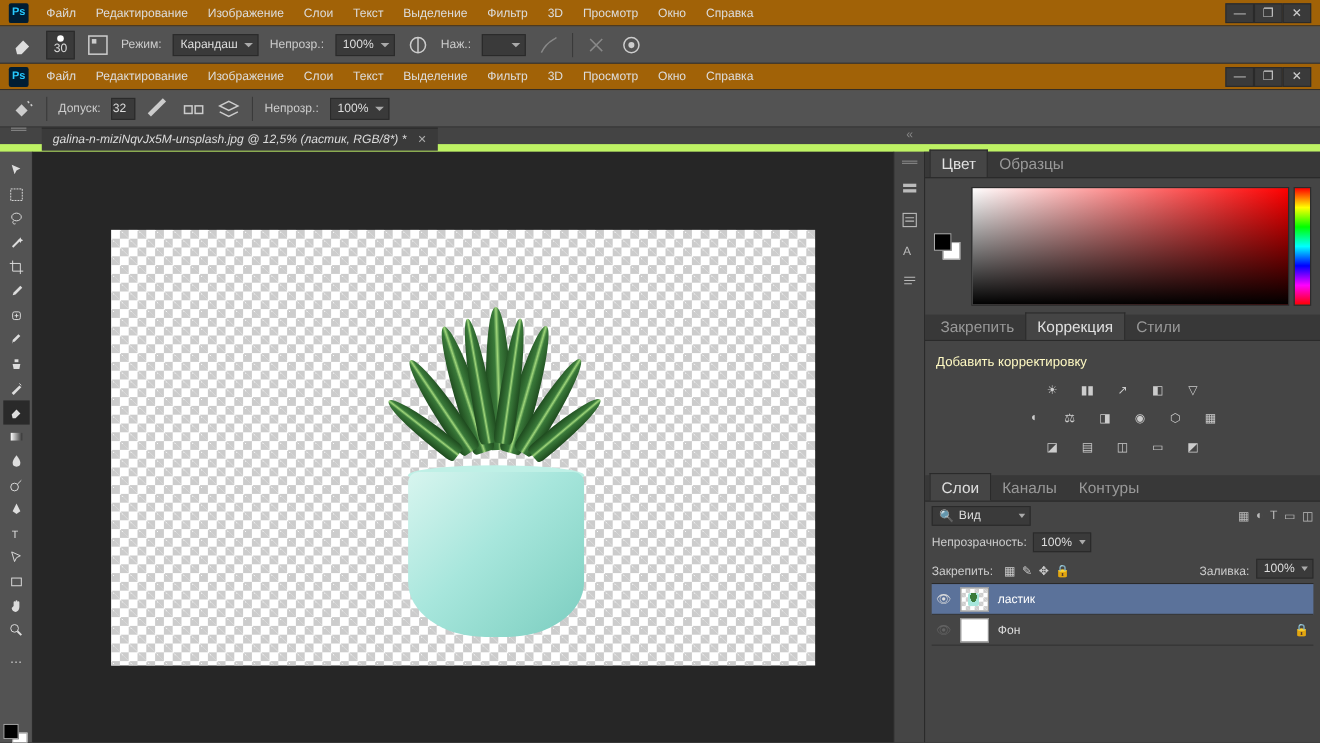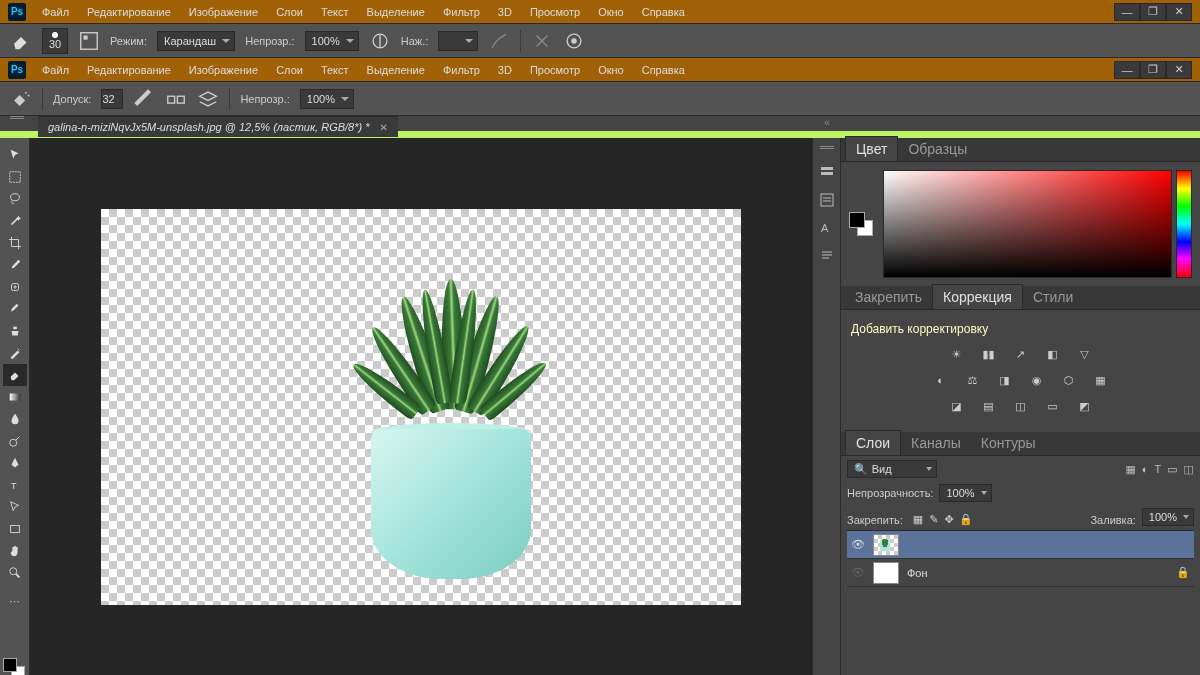--- a/index.html
+++ b/index.html
@@ -464,20 +464,21 @@
         </div>
         <span style="margin-left:auto">Заливка:</span>
         <div class="small-select" style="flex:0 0 50px">
             <span>100%</span>
           </div>
       </div>
       <div class="layer-list">
         <div class="layer-row active">
           <span class="eye">👁</span>
           <div class="layer-thumb checker"></div>
+          <span class="layer-name">ластик</span>
         </div>
         <div class="layer-row">
           <span class="eye" style="opacity:.2">👁</span>
           <div class="layer-thumb"></div>
           <span class="layer-name">Фон</span>
           <span class="lock-badge">🔒</span>
         </div>
       </div>
     </div>
   </div>

